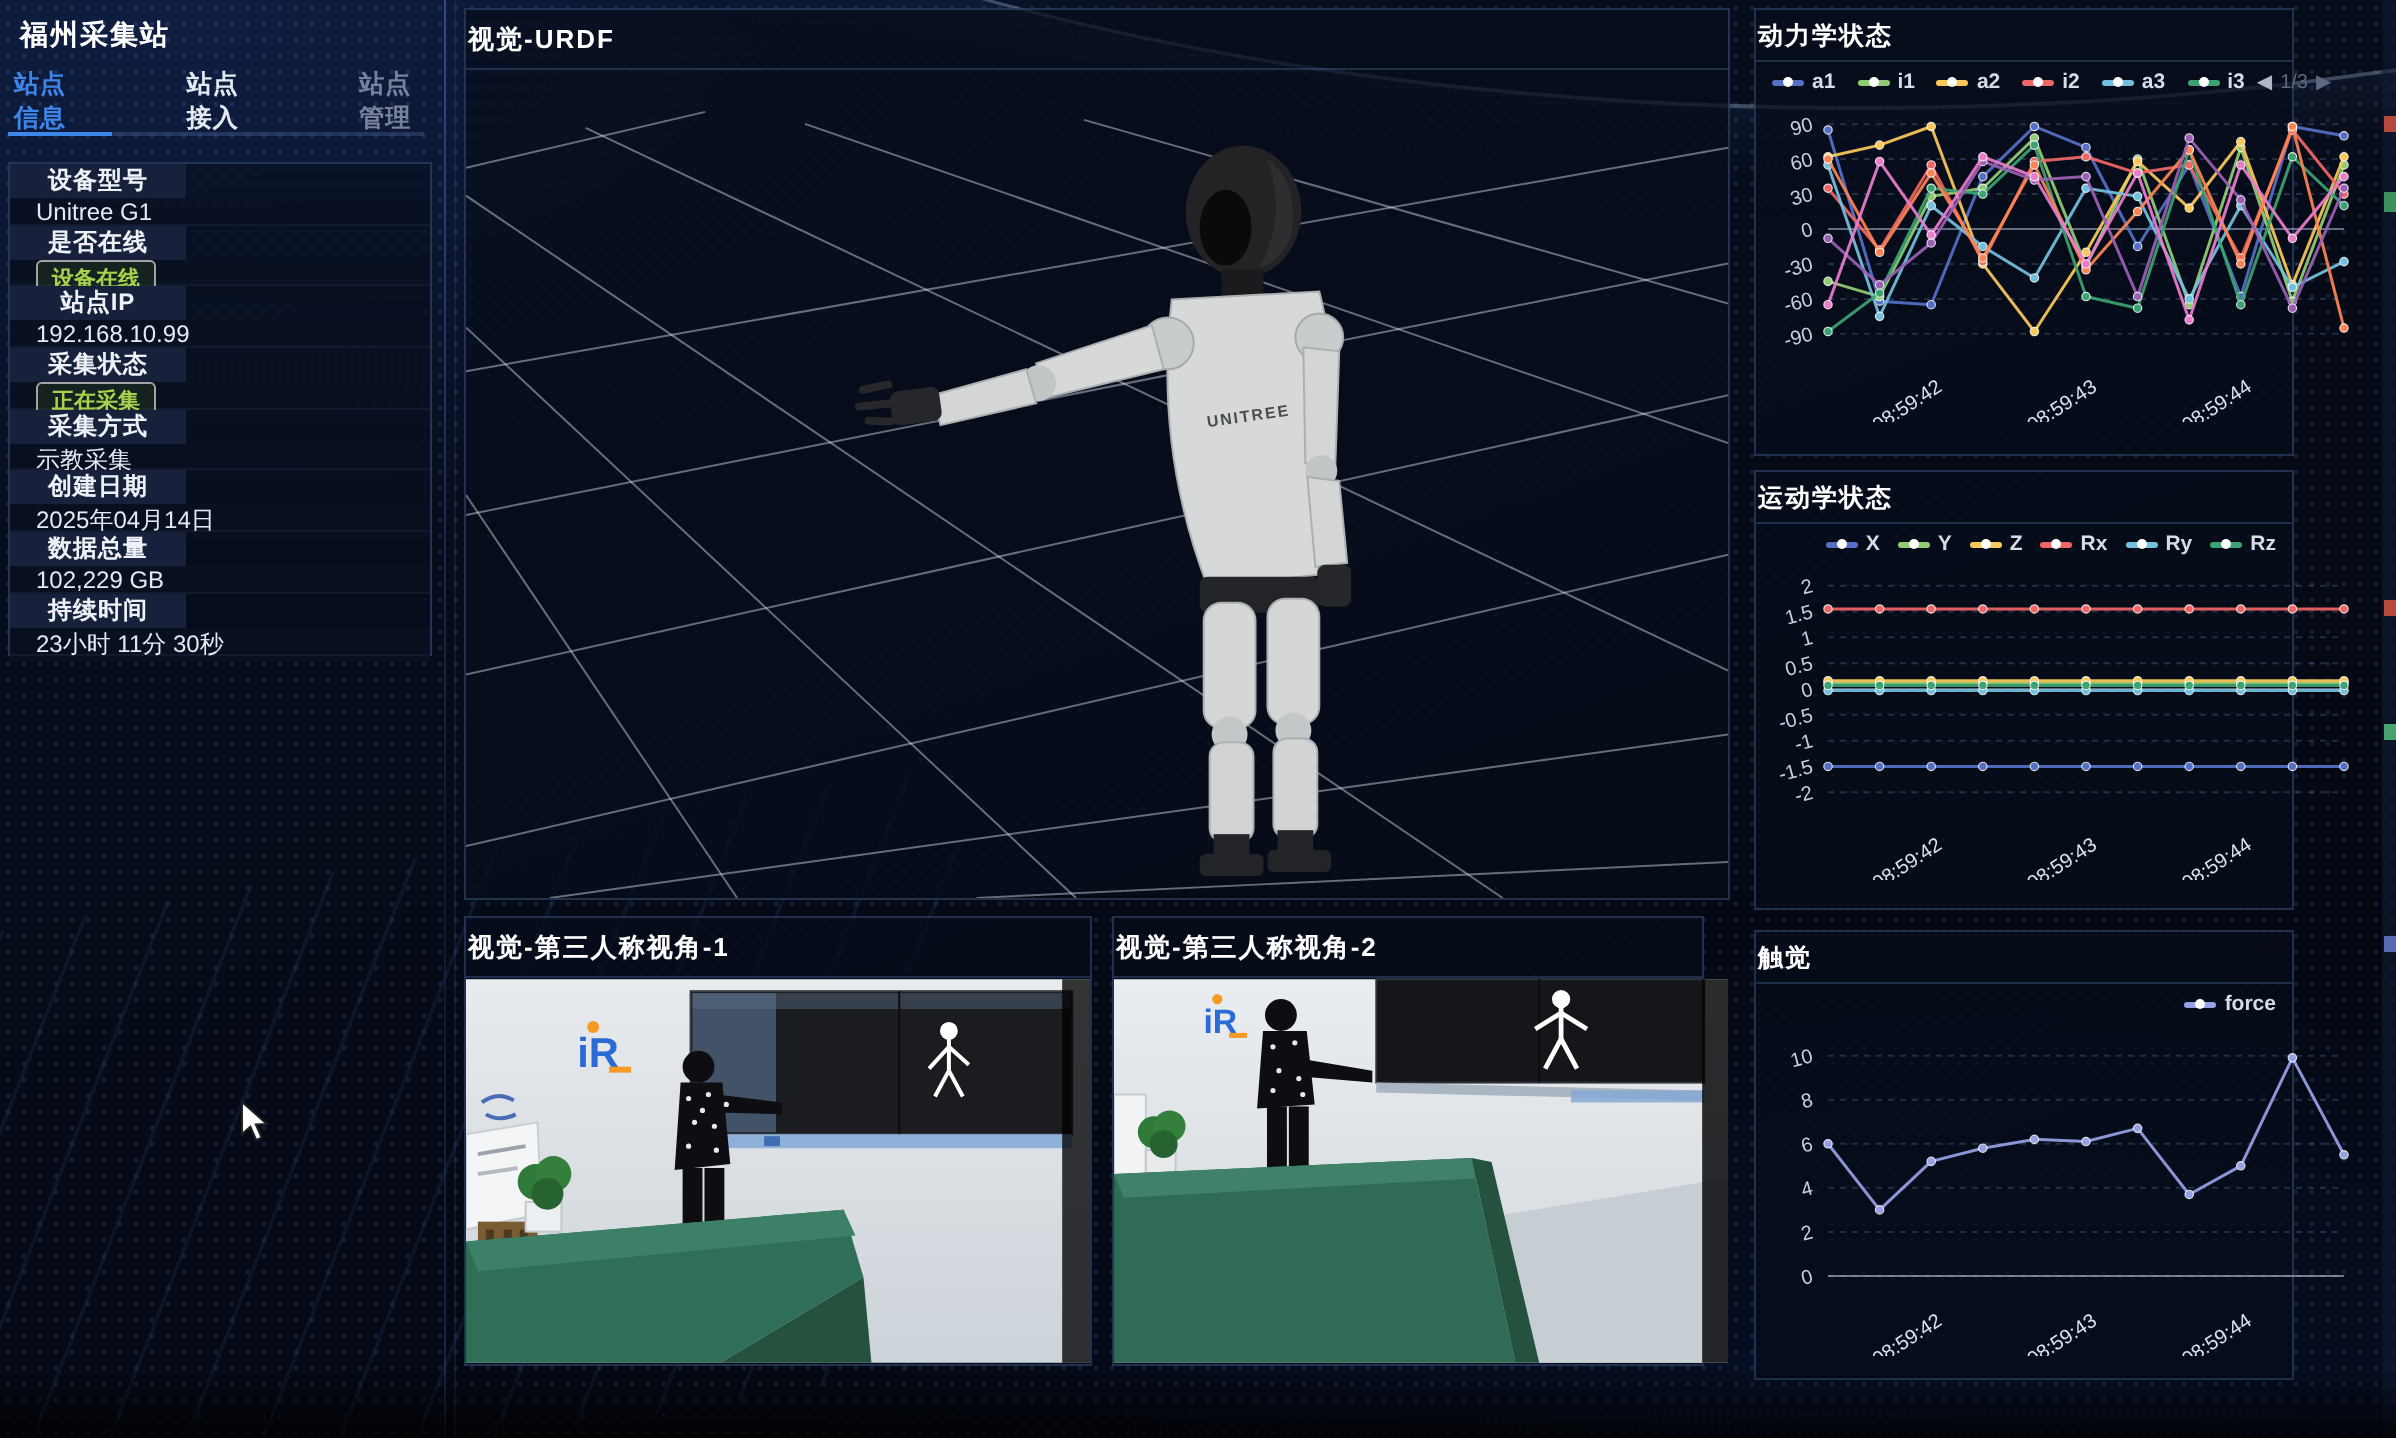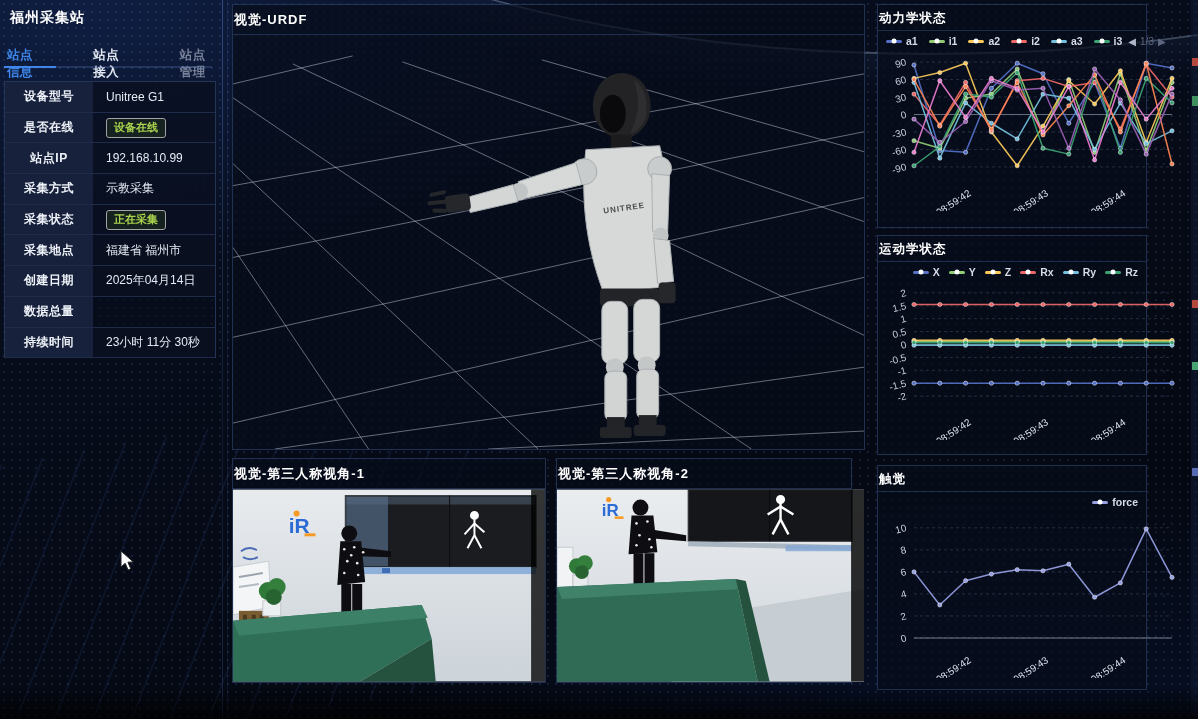--- a/index.html
+++ b/index.html
@@ -21,30 +21,30 @@
   .arc{position:absolute; top:-525px; left:180px; width:1500px; height:580px; border-radius:50%;
     border-bottom:2px solid rgba(190,215,255,.30); box-shadow:0 10px 50px rgba(120,160,255,.10); pointer-events:none;}
   .streaks{position:absolute; left:-80px; top:430px; width:560px; height:300px; pointer-events:none; transform:skewY(-10deg);
     background:repeating-linear-gradient(113deg, transparent 0 36px, rgba(70,110,200,.10) 36px 38px);}
   .bottomfade{position:absolute; left:0; right:0; bottom:0; height:34px; pointer-events:none;
     background:linear-gradient(180deg, transparent, rgba(0,0,0,.8));}
 
   
   .sidebar{position:absolute; left:0; top:0; width:222px; height:553px;}
   .station-title{position:absolute; left:10px; top:9px; font-size:14px; font-weight:bold; color:#fff; letter-spacing:1px;}
-  .tabs{position:absolute; left:7px; top:47px; right:6px; display:flex; align-items:center;}
+  .tabs{position:absolute; left:7px; top:34px; right:6px; display:flex; align-items:center;}
   .tab{font-size:12.5px; font-weight:bold; color:#e3e9f2; cursor:pointer; letter-spacing:.5px;}
   .tab + .tab{margin-left:50px;}
   .tab.active{color:#3f86ea;}
   .tab.dim{color:#79829a;}
   .tabs-line{position:absolute; left:4px; top:66px; width:208px; height:2px; background:rgba(90,120,180,.30);}
   .tabs-line-active{display:block; width:52px; height:2px; background:#3f86ea;}
   .info-table{position:absolute; left:4px; top:81px; width:212px; border:1px solid #243454; border-bottom:none;
     background:rgba(8,13,28,.55);}
-  .info-row{display:flex; height:30.7px; border-bottom:1px solid #1e2b49;}
+  .info-row{display:flex; height:30.7px; border-bottom:1px solid #1e2b49;flex-direction:column;}
   .info-label{width:88px; background:#17213c; display:flex; align-items:center; justify-content:center;
     font-size:12px; font-weight:bold; color:#eef2f8; letter-spacing:.5px;}
   .info-value{flex:1; display:flex; align-items:center; padding-left:13px; font-size:12px; color:#e4eaf3;
     background:rgba(10,17,34,.65); white-space:nowrap;}
   .badge{display:inline-block; padding:1px 7px 2px; border:1px solid #a3a3a3; color:#a8d14d;
     background:rgba(90,130,25,.16); border-radius:3px; font-size:11px; font-weight:bold;}
 
   .vdiv{position:absolute; top:0; bottom:0; width:1px; pointer-events:none;}
   .v1{left:222px; background:linear-gradient(180deg, rgba(90,130,210,.45), rgba(60,90,160,.18) 60%, rgba(60,90,160,.35));}
   .v2{left:227px; background:rgba(70,100,170,.15);}
@@ -111,39 +111,36 @@
           <div class="info-label">是否在线</div>
           <div class="info-value">
             <span class="badge">设备在线</span>
           </div>
         </div>
         <div class="info-row">
           <div class="info-label">站点IP</div>
           <div class="info-value">192.168.10.99</div>
         </div>
         <div class="info-row">
-          <div class="info-label">采集方式</div>
-          <div class="info-value">示教采集</div>
-        </div>
-        <div class="info-row">
           <div class="info-label">采集状态</div>
           <div class="info-value">
             <span class="badge">正在采集</span>
           </div>
         </div>
         <div class="info-row">
-          <div class="info-label">采集地点</div>
-          <div class="info-value">福建省 福州市</div>
+          <div class="info-label">采集方式</div>
+          <div class="info-value">示教采集</div>
         </div>
         <div class="info-row">
           <div class="info-label">创建日期</div>
           <div class="info-value">2025年04月14日</div>
         </div>
         <div class="info-row">
           <div class="info-label">数据总量</div>
+          <div class="info-value">102,229 GB</div>
         </div>
         <div class="info-row">
           <div class="info-label">持续时间</div>
           <div class="info-value">23小时 11分 30秒</div>
         </div>
       </div>
   </aside>
 
   <div class="vdiv v1"></div>
   <div class="vdiv v2"></div>

